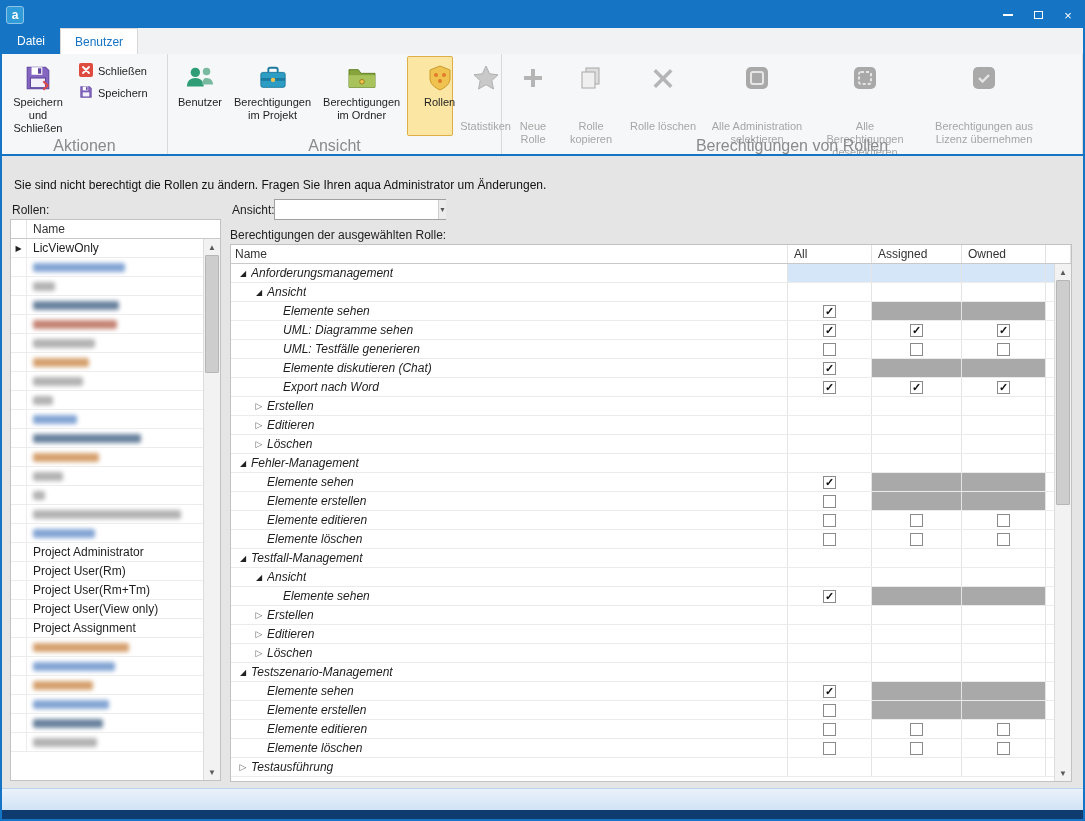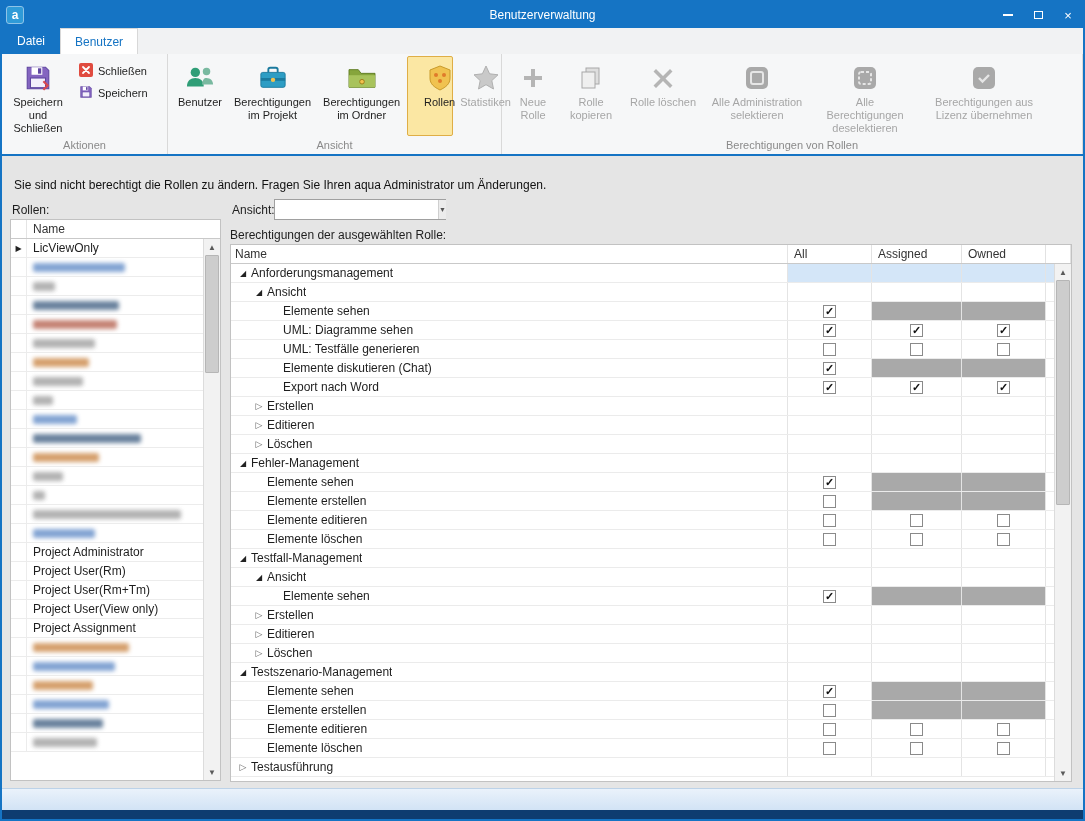--- a/index.html
+++ b/index.html
@@ -21,25 +21,25 @@
   .tabstrip { height:26px; background:#f1f2f3; display:flex; align-items:stretch; flex:0 0 auto; }
   .tab-datei { background:#1574c4; color:#fff; padding:0 15px; display:flex; align-items:center; font-size:12px; }
   .tab { padding:0 14px; display:flex; align-items:center; font-size:12px; color:#444; }
   .tab.active { background:#fff; color:#1574c4; border:1px solid #d8d8d8; border-bottom:none; }
 
   
   .ribbon { height:100px; background:#f6f7f8; display:flex; flex:0 0 auto; overflow:hidden; }
   .rgroup { display:flex; flex-direction:column; border-right:1px solid #d9d9d9; }
   .g1 { width:166px; } .g2 { width:334px; } .g3 { flex:1; }
   .rgroup-content { flex:1; display:flex; align-items:flex-start; padding:2px 4px 0; }
-  .rgroup-label { height:16px; text-align:center; color:#8a8a8a; font-size:11px; line-height:15px; flex:0 0 auto; }
+  .rgroup-label { height:16px; text-align:center; color:#8a8a8a; font-size:16px; line-height:15px; flex:0 0 auto; }
   .rbtn { display:flex; flex-direction:column; align-items:center; padding:3px 4px 1px; margin:0 1px; border:1px solid transparent; border-radius:2px; text-align:center; font-size:11px; line-height:1.18; color:#1e1e1e; height:80px; }
   .rbtn .ric { height:36px; display:flex; align-items:center; justify-content:center; flex:0 0 auto; }
   .rbtn.selected { background:#fbe7a3; border-color:#dfae46;padding-left:23px; }
-  .rbtn.disabled { color:#a6a6a6; }
+  .rbtn.disabled { color:#a6a6a6;gap:24px; }
   .w54{width:54px}.w92{width:92px}.w90{width:90px}.w46{width:46px}.w62{width:62px}
   .w52{width:52px}.w60{width:60px}.w80{width:80px}.w104{width:104px}.w108{width:108px}.w126{width:126px}
   .rcol { display:flex; flex-direction:column; margin-left:4px; padding-top:4px; }
   .sbtn { display:flex; align-items:center; gap:5px; font-size:11px; height:22px; padding:0 4px; border:1px solid transparent; border-radius:2px; }
   .bigbtn-label { white-space:normal; }
 
   .blue-line { height:2px; background:#1574c4; flex:0 0 auto; }
 
   
   .main { flex:1; position:relative; background:#e5e5e5; overflow:hidden; }
@@ -81,35 +81,34 @@
   .pcell { overflow:hidden; }
   .pname { width:557px; display:flex; align-items:center; border-right:1px solid #e4e4e4; padding-left:4px; white-space:nowrap; }
   .pv-all { width:84px; } .pv-assigned { width:90px; } .pv-owned { width:84px; }
   .pval { border-right:1px solid #e4e4e4; display:flex; align-items:center; justify-content:center; }
   .pfill { flex:1; }
   .gray { background:#a9a9a9; }
   .selblue { background:#d4e6f8; }
   .indent { display:inline-block; flex:0 0 auto; }
   .expander { width:16px; flex:0 0 16px; display:inline-flex; justify-content:center; align-items:center; font-size:8px; color:#222; }
   .expander.col { color:#666; font-size:9px; }
-  .plabel { overflow:hidden; white-space:nowrap; }
+  .plabel { overflow:hidden; white-space:nowrap;font-style:italic; }
   .cb { width:13px; height:13px; border:1px solid #8a8a8a; background:#fff; display:flex; align-items:center; justify-content:center; font-size:11px; line-height:11px; font-weight:bold; color:#111; }
 
   
   .statusbar { height:22px; background:linear-gradient(#eaf2fb,#d2e3f5); border-top:1px solid #bcd2e8; flex:0 0 auto; }
   .bottombar { height:9px; background:#0e3c70; flex:0 0 auto; }
 </style>
 </head>
 <body>
 
 <div class="window">
 
   <div class="titlebar">
     <div class="app-icon">a</div>
-    <div class="title-text">Benutzerverwaltung</div>
     <div class="win-controls">
       <div class="win-btn">
           <span class="min-glyph"></span>
         </div>
       <div class="win-btn">
           <span class="max-glyph"></span>
         </div>
       <div class="win-btn">
           <span>×</span>
         </div>

